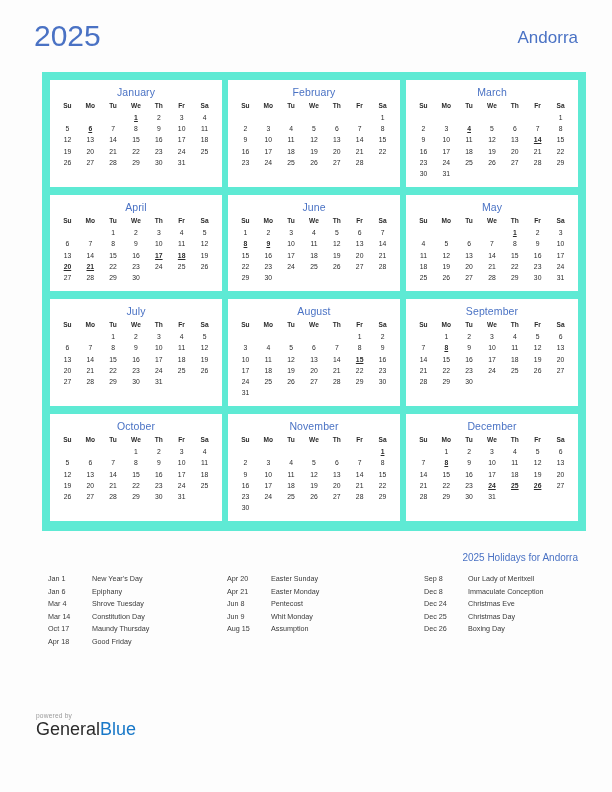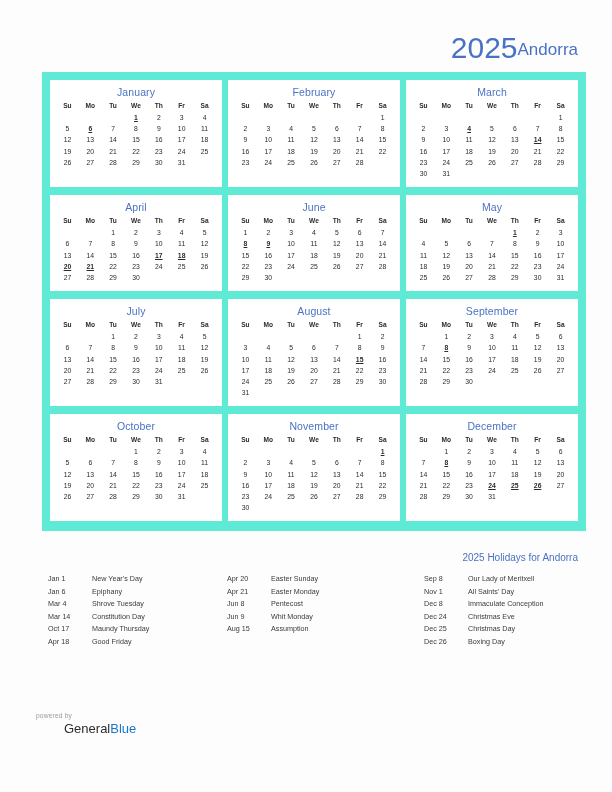--- a/index.html
+++ b/index.html
@@ -16,24 +16,24 @@
     position: relative;
     overflow: hidden;
   }
 
   
   .header {
     position: absolute;
     left: 0; top: 0;
     width: 612px;
     height: 72px;
-    padding: 0 34px;
+    padding: 12px 34px;
     display: flex;
     align-items: flex-end;
-    justify-content: flex-end;
+    justify-content: space-between;
   }
   .year-title {
     font-size: 30px;
     color: #4a72c4;
     font-weight: normal;
     letter-spacing: 0px;
     line-height: 32px;
     padding-bottom: 8px;
   }
   .country-title {
@@ -140,23 +140,22 @@
     left: 36px;
     top: 712px;
   }
   .brand-powered {
     font-size: 6.6px;
     color: #9a9a9a;
     letter-spacing: .2px;
     margin-bottom: 1px;
   }
   .brand-name {
-    font-size: 13px;
+    font-size: 18px;
     line-height: 18px;
-    margin-left: 28px;
   }
   .brand-general { color: #2c2c2c; }
   .brand-blue { color: #1878c8; }
 </style>
 </head>
 <body>
 
 <div class="header">
   <div class="year-title">2025</div>
   <div class="country-title">Andorra</div>
@@ -1006,24 +1005,20 @@
           <span class="holiday-date">Aug 15</span>
           <span class="holiday-name">Assumption</span>
         </div>
       </div>
       <div class="holiday-col holiday-col-3">
         <div class="holiday-item">
           <span class="holiday-date">Sep 8</span>
           <span class="holiday-name">Our Lady of Meritxell</span>
         </div>
         <div class="holiday-item">
-          <span class="holiday-date">Nov 1</span>
-          <span class="holiday-name">All Saints' Day</span>
-        </div>
-        <div class="holiday-item">
           <span class="holiday-date">Dec 8</span>
           <span class="holiday-name">Immaculate Conception</span>
         </div>
         <div class="holiday-item">
           <span class="holiday-date">Dec 24</span>
           <span class="holiday-name">Christmas Eve</span>
         </div>
         <div class="holiday-item">
           <span class="holiday-date">Dec 25</span>
           <span class="holiday-name">Christmas Day</span>

